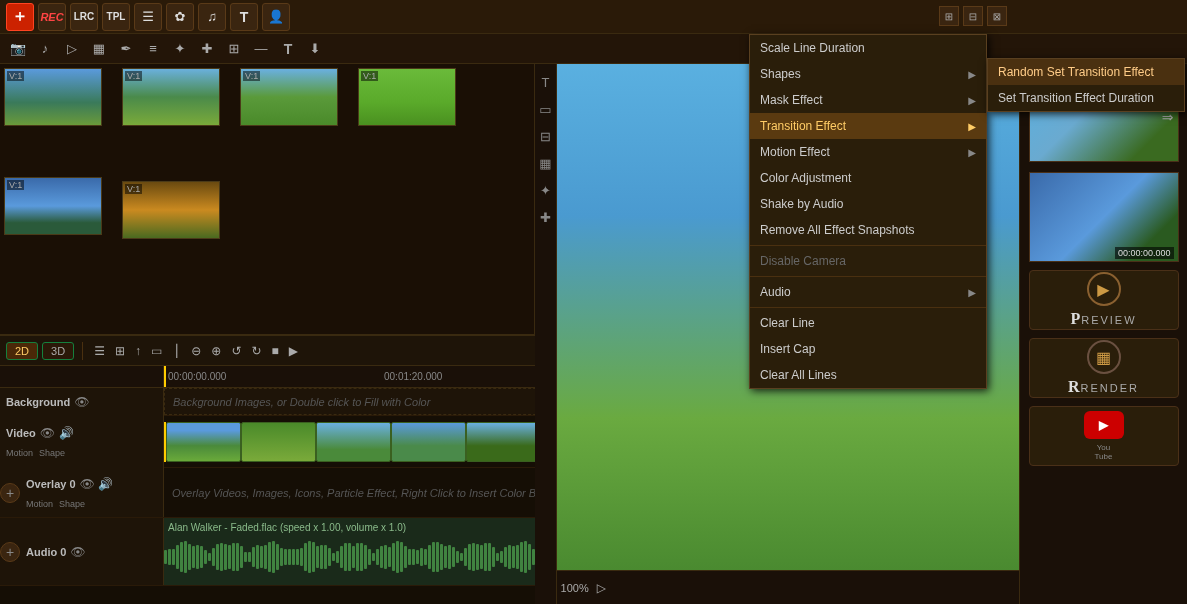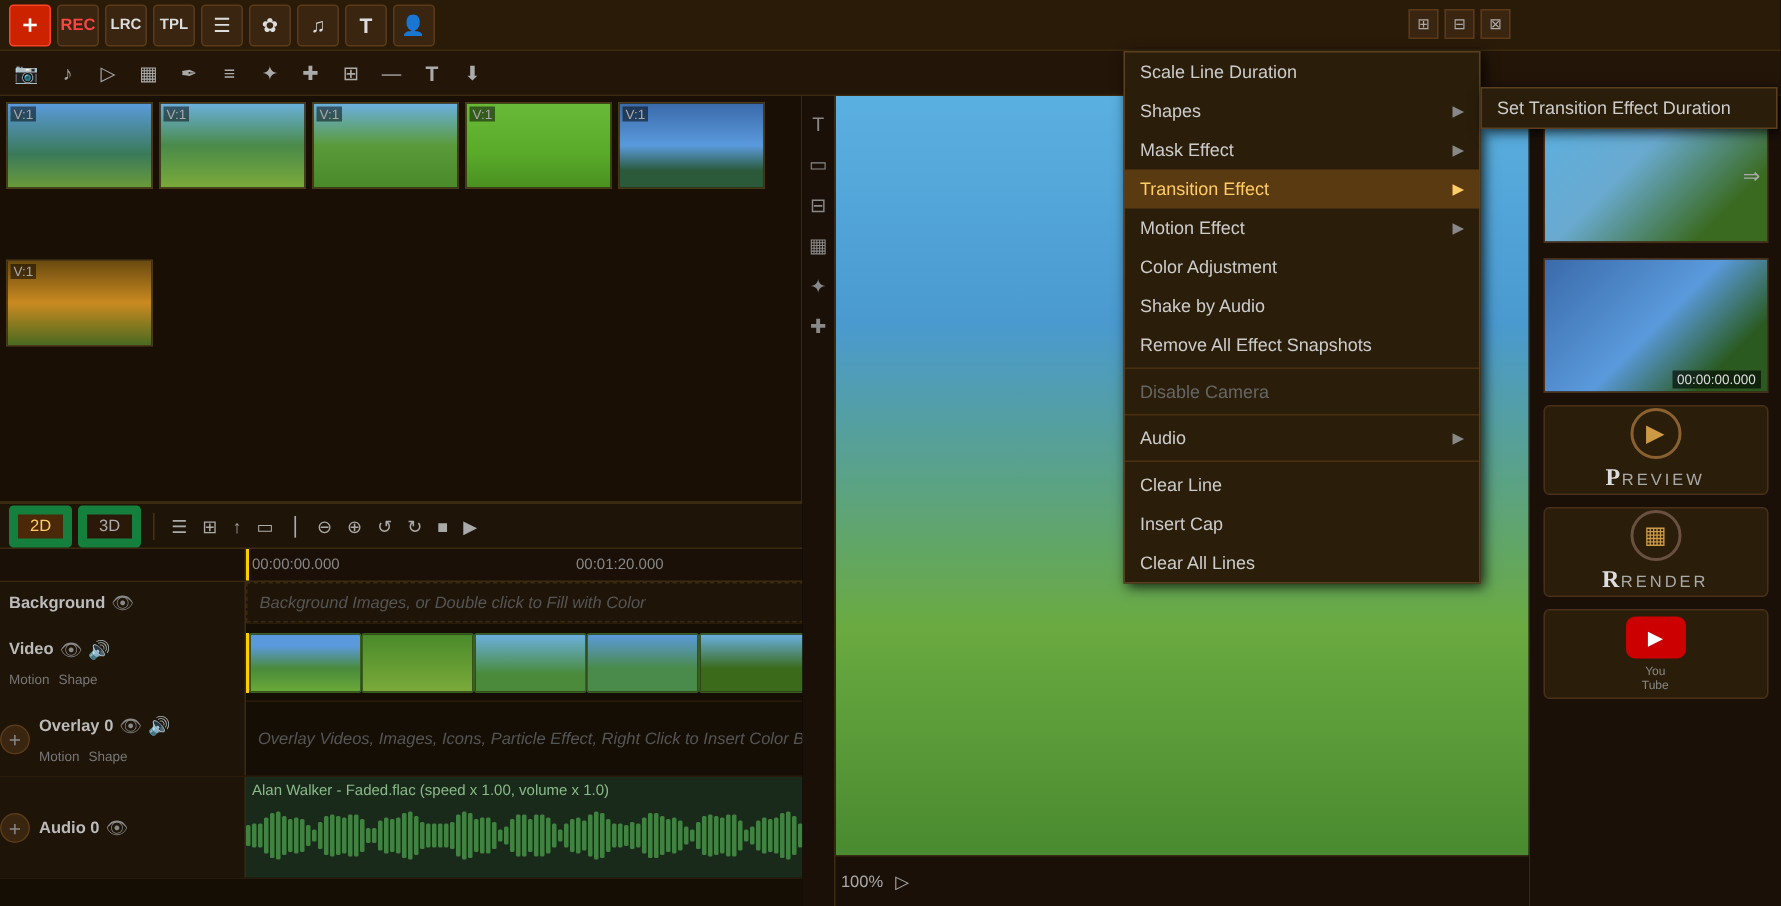--- a/index.html
+++ b/index.html
@@ -74,21 +74,21 @@
       background: #1a0f05;
       display: flex;
       flex-direction: column;
       border-right: 1px solid #3a2a10;
     }
 
     #thumbnail-grid {
       display: flex;
       flex-wrap: wrap;
       padding: 4px;
-      gap: 4px;
+      gap: 20px;
       height: 210px;
       overflow: hidden;
     }
     .thumb {
       width: 98px; height: 58px;
       background: #2a2a1a;
       border: 1px solid #4a3a18;
       position: relative;
       overflow: hidden;
     }
@@ -218,21 +218,21 @@
       align-items: center;
       padding: 0 6px;
       gap: 4px;
       border-bottom: 1px solid #3a2a10;
     }
     .tl-btn {
       color: #aaa; font-size: 12px; cursor: pointer; padding: 0 3px;
     }
     .mode-btn {
       padding: 2px 8px;
-      border: 6px solid #15803d;
+      border: 1px solid #15803d;
       background: #2a1808;
       color: #aaa;
       border-radius: 3px;
       cursor: pointer;
       font-size: 11px;
     }
     .mode-btn.active { background: #4a2808; color: #ffcc66; }
 
     #timeline-content {
       height: calc(100% - 30px);
@@ -426,21 +426,21 @@
       border-radius: 6px;
       display: flex; align-items: center; justify-content: center;
       color: white; font-size: 10px; font-weight: bold;
     }
   </style>
 </head>
 <body>
 
 <div id="top-toolbar">
   <div class="toolbar-btn red-plus">＋</div>
-  <div class="toolbar-btn rec" style="font-size:11px;font-weight:bold;">REC</div>
+  <div class="toolbar-btn rec" style="font-size:11px;font-weight:bold;font-style:italic;">REC</div>
   <div class="toolbar-btn" style="font-size:10px;font-weight:bold;">LRC</div>
   <div class="toolbar-btn" style="font-size:10px;font-weight:bold;">TPL</div>
   <div class="toolbar-btn">☰</div>
   <div class="toolbar-btn">✿</div>
   <div class="toolbar-btn">♫</div>
   <div class="toolbar-btn" style="font-size:14px;font-weight:bold;">T</div>
   <div class="toolbar-btn">👤</div>
   <div style="flex:1;"></div>
   <div style="position:absolute;right:180px;top:6px;display:flex;gap:4px;">
     <div style="width:20px;height:20px;background:#3a2510;border:1px solid #5a3a18;display:flex;align-items:center;justify-content:center;color:#aaa;font-size:10px;cursor:pointer;">⊞</div>
@@ -920,16 +920,19 @@
   </div>
   <div class="menu-item">
     <span>Insert Cap</span>
   </div>
   <div class="menu-item">
     <span>Clear All Lines</span>
   </div>
 </div>
 
 <div id="submenu-transition">
+  <div class="submenu-item highlighted">
+    <span>Random Set Transition Effect</span>
+  </div>
   <div class="submenu-item">
     <span>Set Transition Effect Duration</span>
   </div>
 </div>
 
 </body></html>

